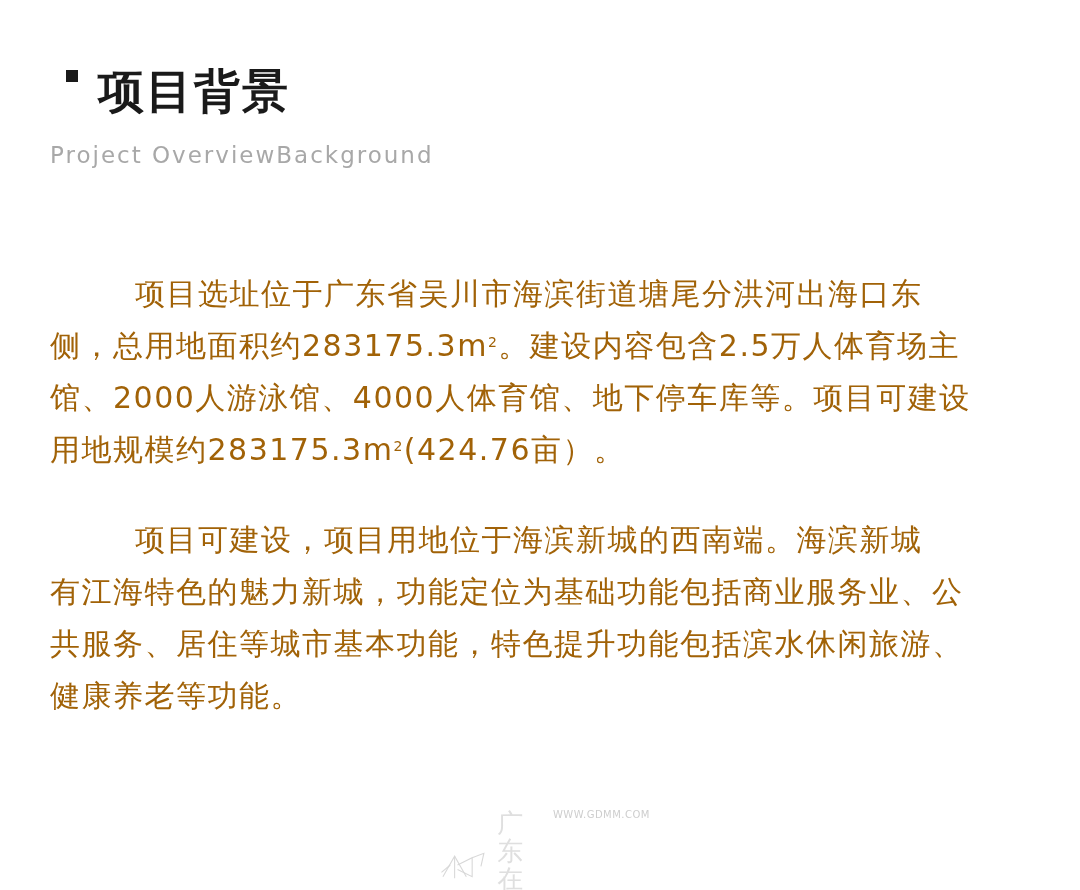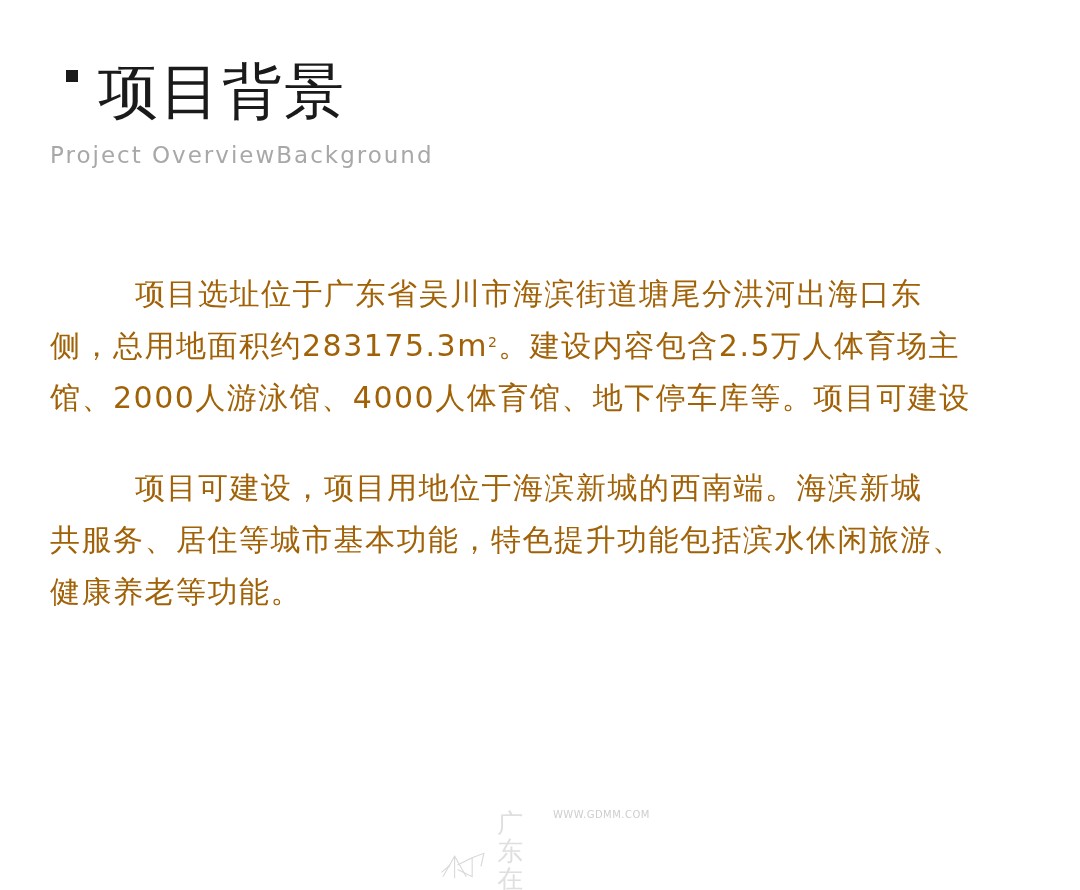--- a/index.html
+++ b/index.html
@@ -29,22 +29,22 @@
       align-items: center;
     }
     .title-bullet {
       width: 12px;
       height: 12px;
       background: #1a1a1a;
       margin-right: 20px;
       margin-top: 6px;
     }
     .title-text {
-      font-size: 60px;
-      font-weight: normal;
+      font-size: 46px;
+      font-weight: bold;
       color: #1a1a1a;
       letter-spacing: 2px;
       line-height: 62px;
       margin-top: 35px;
     }
     .subtitle {
       position: absolute;
       left: 50px;
       top: 134px;
       font-size: 23px;
@@ -127,24 +127,26 @@
     <div class="title-text">项目背景</div>
   </div>
   <div class="subtitle">Project OverviewBackground</div>
 </div>
 
 <div class="content">
   <div class="para">
     <span class="line first">项目选址位于广东省吴川市海滨街道塘尾分洪河出海口东</span>
     <span class="line"><span>侧，总用地面积约283175.3m</span><sup>2</sup><span>。建设内容包含2.5万人体育场主</span></span>
     <span class="line">馆、2000人游泳馆、4000人体育馆、地下停车库等。项目可建设</span>
+    <span class="line"><span>用地规模约283175.3m</span><sup>2</sup><span>(424.76亩）。</span></span>
   </div>
 
   <div class="para">
     <span class="line first">项目可建设，项目用地位于海滨新城的西南端。海滨新城</span>
+    <span class="line">有江海特色的魅力新城，功能定位为基础功能包括商业服务业、公</span>
     <span class="line">共服务、居住等城市基本功能，特色提升功能包括滨水休闲旅游、</span>
     <span class="line">健康养老等功能。</span>
   </div>
 </div>
 
 <div class="watermark">
   <svg class="wm-logo" viewBox="0 0 70 40">
     <g fill="none" stroke="#d4d4d4" stroke-width="1.5">
       <path d="M4 36 L20 8 L36 36"></path>
       <path d="M20 8 L20 38"></path>

